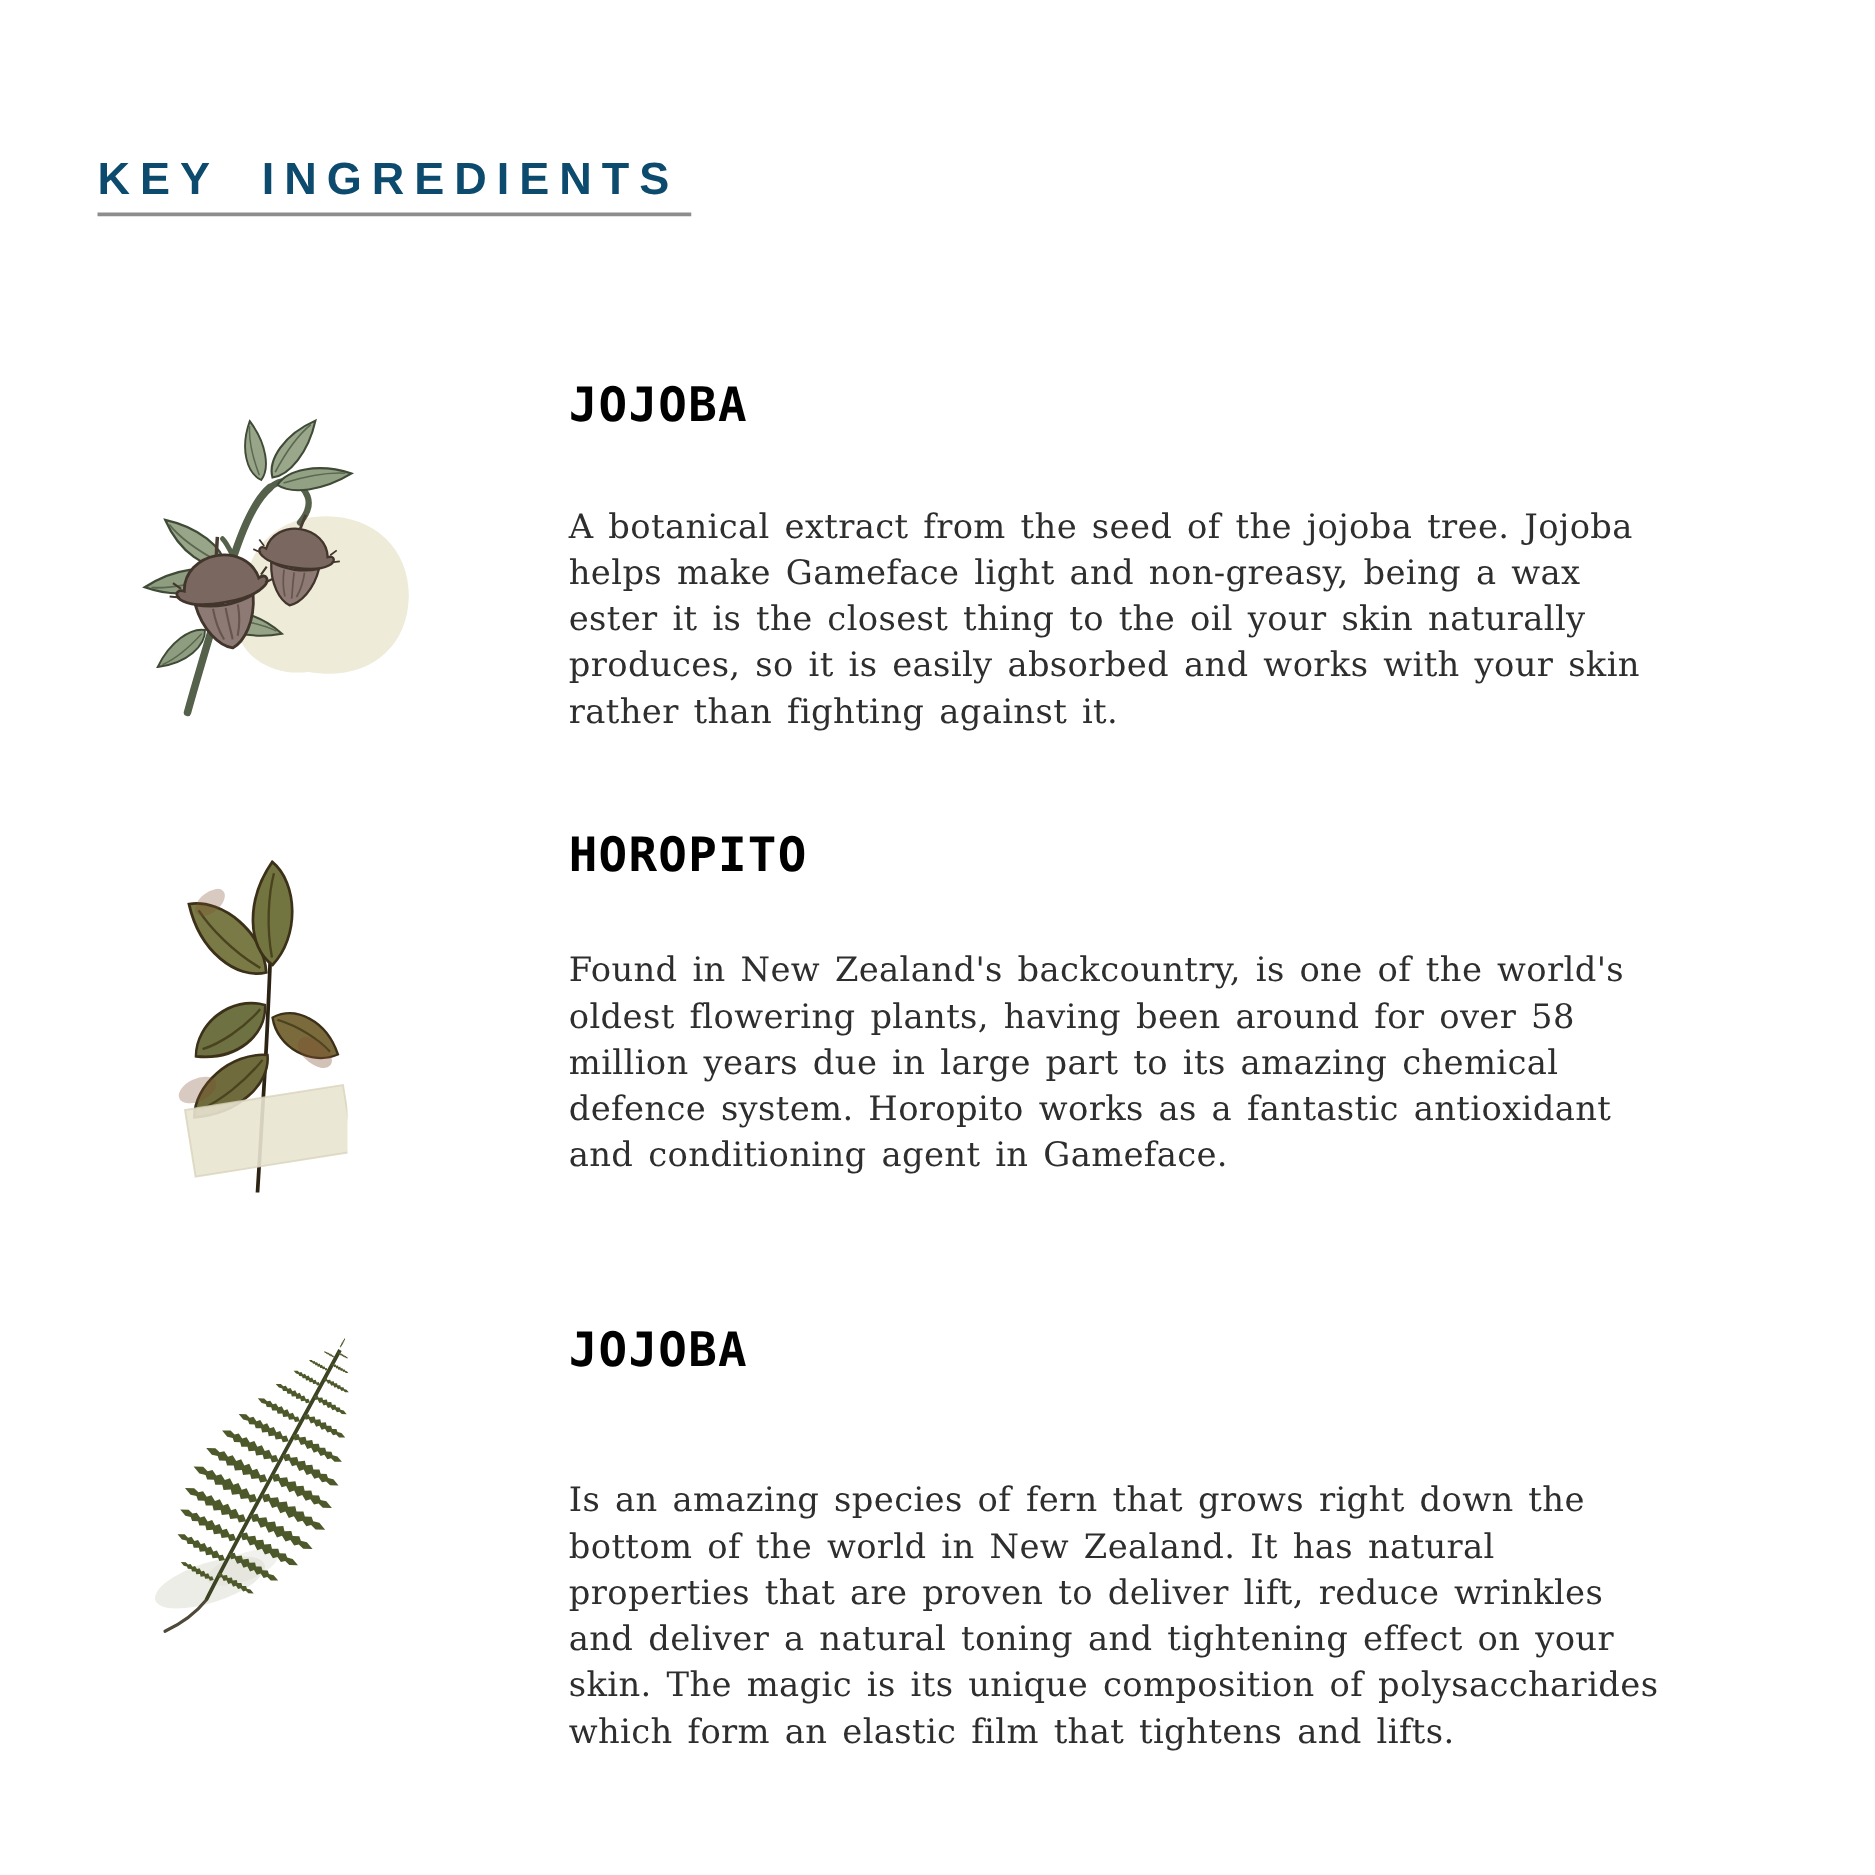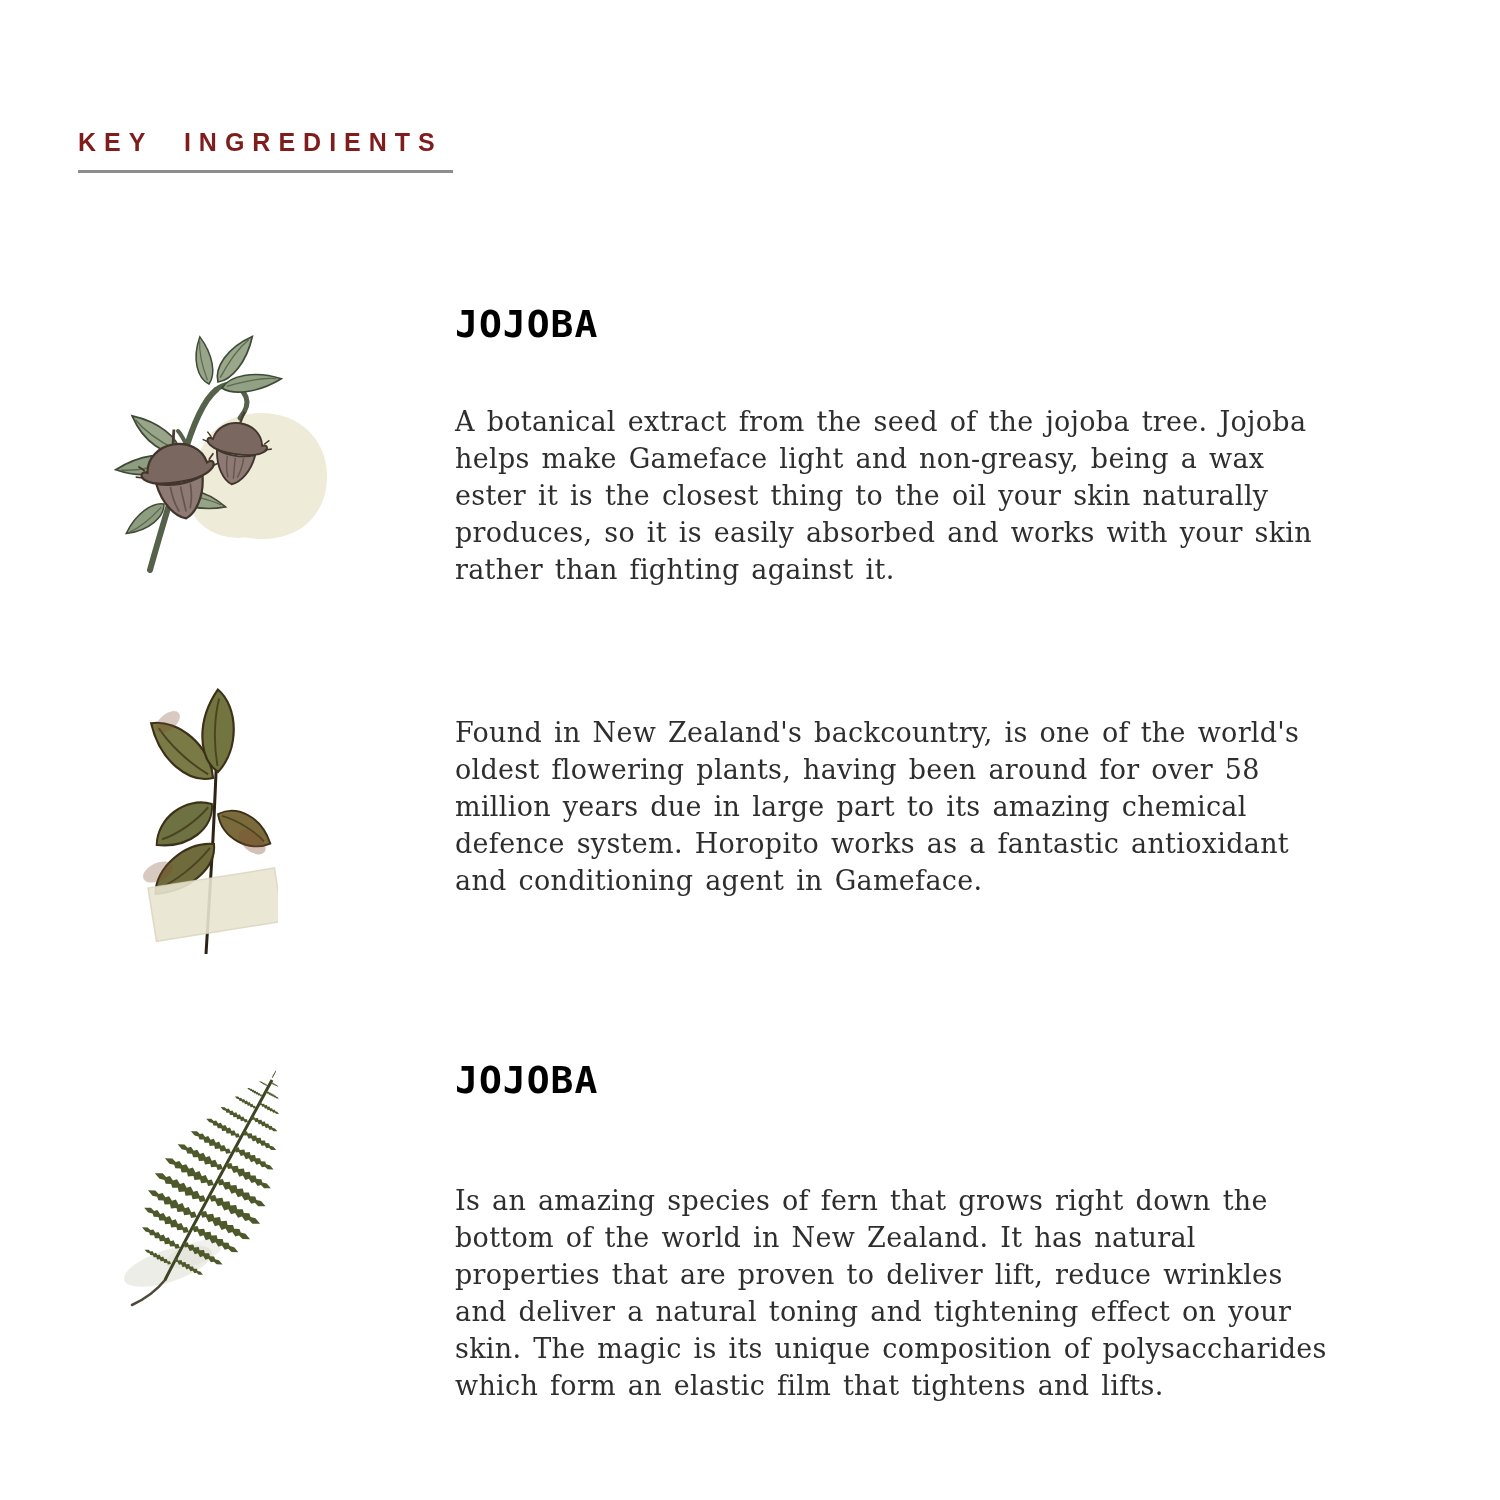--- a/index.html
+++ b/index.html
@@ -10,25 +10,25 @@
     overflow:hidden;
     font-family:"Liberation Sans", sans-serif;
   }
 
   
   h1.page-title {
     position:absolute; left:78px; top:122px;
     margin:0;
     font-family:"Liberation Sans", sans-serif;
     font-weight:700;
-    font-size:25px;
+    font-size:36px;
     line-height:41px;
     letter-spacing:8px;
     word-spacing:16px;
-    color:#7f1d1d;
+    color:#0c4a6e;
     border-bottom:3px solid #8d8d8d;
     padding:0 10px 7px 0;
     white-space:nowrap;
   }
 
   
   .sec { position:absolute; left:455px; width:1020px; }
   #sec-1 { top:302px; }
   #sec-2 { top:662px; }
   #sec-3 { top:1058px; }
@@ -195,20 +195,21 @@
   <section class="sec" id="sec-1">
     <h2>JOJOBA</h2>
     <p>A botanical extract from the seed of the jojoba tree. Jojoba
 helps make Gameface light and non-greasy, being a wax
 ester it is the closest thing to the oil your skin naturally
 produces, so it is easily absorbed and works with your skin
 rather than fighting against it.</p>
   </section>
 
   <section class="sec" id="sec-2">
+    <h2>HOROPITO</h2>
     <p>Found in New Zealand's backcountry, is one of the world's
 oldest flowering plants, having been around for over 58
 million years due in large part to its amazing chemical
 defence system. Horopito works as a fantastic antioxidant
 and conditioning agent in Gameface.</p>
   </section>
 
   <section class="sec" id="sec-3">
     <h2>JOJOBA</h2>
     <p>Is an amazing species of fern that grows right down the

